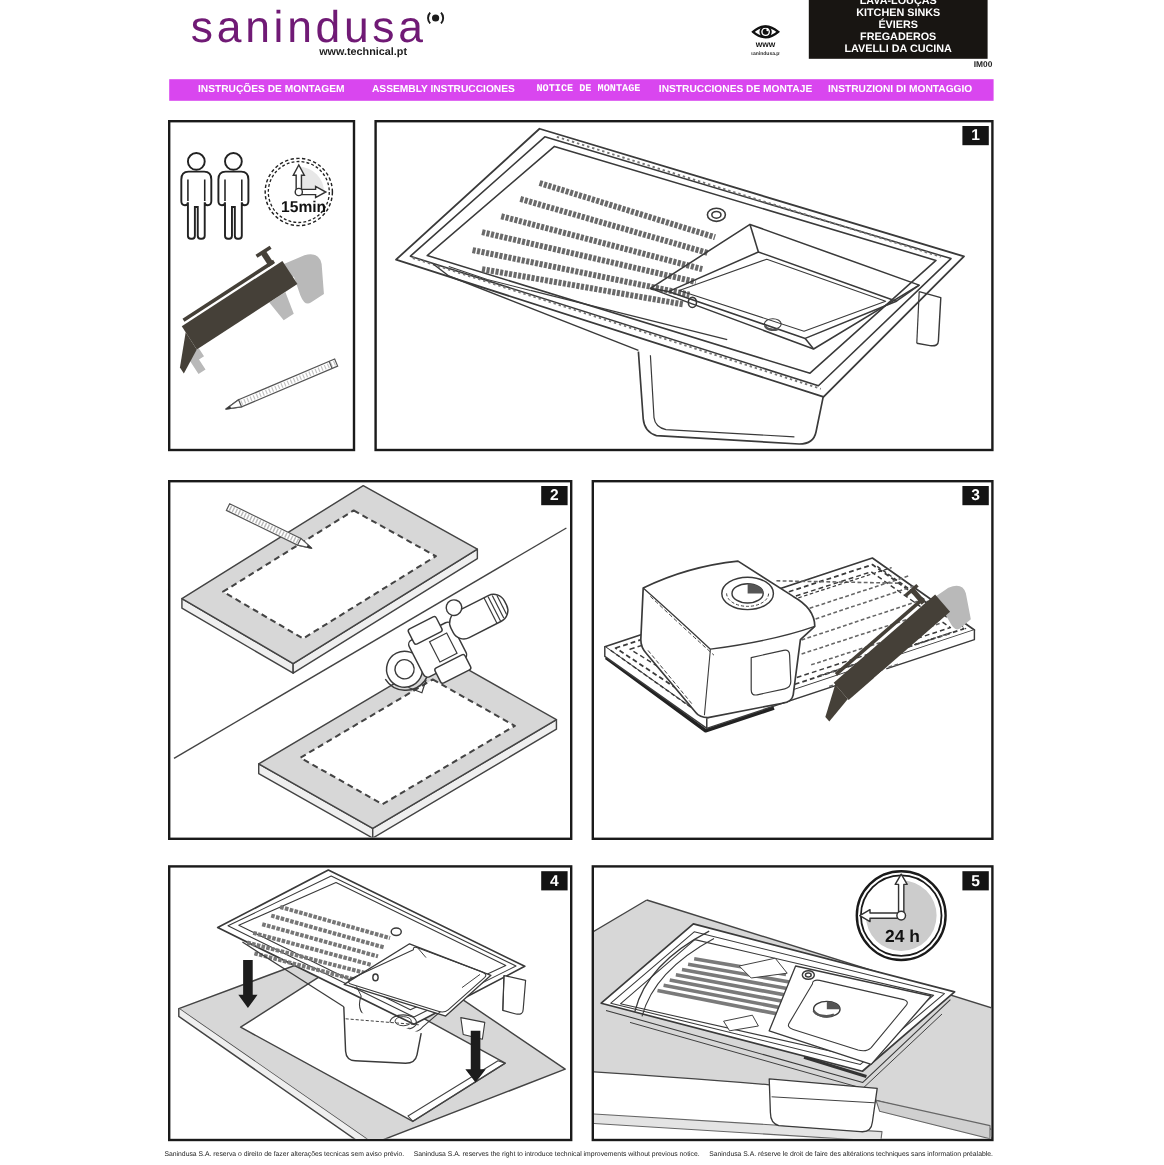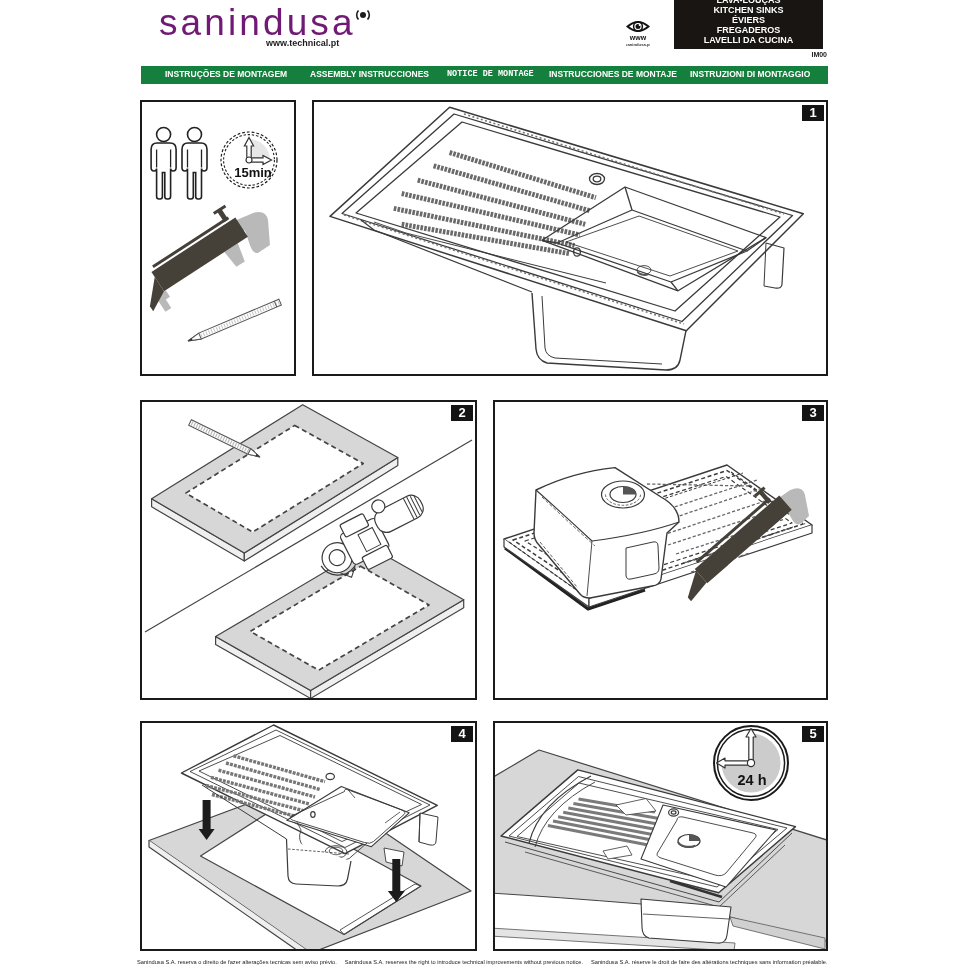--- a/index.html
+++ b/index.html
@@ -26,21 +26,21 @@
  <circle cx="13.6" cy="6" r="1" fill="#fff"></circle>
  <text x="12" y="20.5" font-size="7" font-weight="bold" text-anchor="middle" fill="#111" font-family="Liberation Sans">www</text>
  <text x="12" y="26.5" font-size="4.2" font-weight="bold" text-anchor="middle" fill="#333" font-family="Liberation Sans">sanindusa.pt</text>
 </svg>
 
 <div class="abs" style="left:674px;top:-6px;width:149px;height:55px;background:#181512;color:#fff;text-align:center;font-weight:bold;font-size:9px;line-height:10px;padding-top:1px;box-sizing:border-box;">
 LAVA-LOUÇAS<br>KITCHEN SINKS<br>ÉVIERS<br>FREGADEROS<br>LAVELLI DA CUCINA
 </div>
 <div class="abs" style="left:770px;top:51px;width:57px;text-align:right;font-size:7px;font-weight:bold;color:#222;">IM00</div>
 
-<div class="abs" style="left:141px;top:66px;width:687px;height:17.5px;background:#15803d;color:#fff;font-size:8.5px;font-weight:bold;line-height:17px;">
+<div class="abs" style="left:141px;top:66px;width:687px;height:17.5px;background:#d946ef;color:#fff;font-size:8.5px;font-weight:bold;line-height:17px;">
 <span style="position:absolute;left:24px;">INSTRUÇÕES DE MONTAGEM</span>
 <span style="position:absolute;left:169px;">ASSEMBLY INSTRUCCIONES</span>
 <span style="position:absolute;left:306px;font-family:Liberation Mono, monospace;">NOTICE DE MONTAGE</span>
 <span style="position:absolute;left:408px;text-align:right;">INSTRUCCIONES DE MONTAJE</span>
 <span style="position:absolute;left:549px;">INSTRUZIONI DI MONTAGGIO</span>
 </div>
 
 <div class="panel" id="p1a" style="left:140px;top:100px;width:152px;height:272px;">
 <svg width="152" height="272" viewBox="0 0 152 272">
  <g stroke="#222" stroke-width="1.6" fill="#fff">

